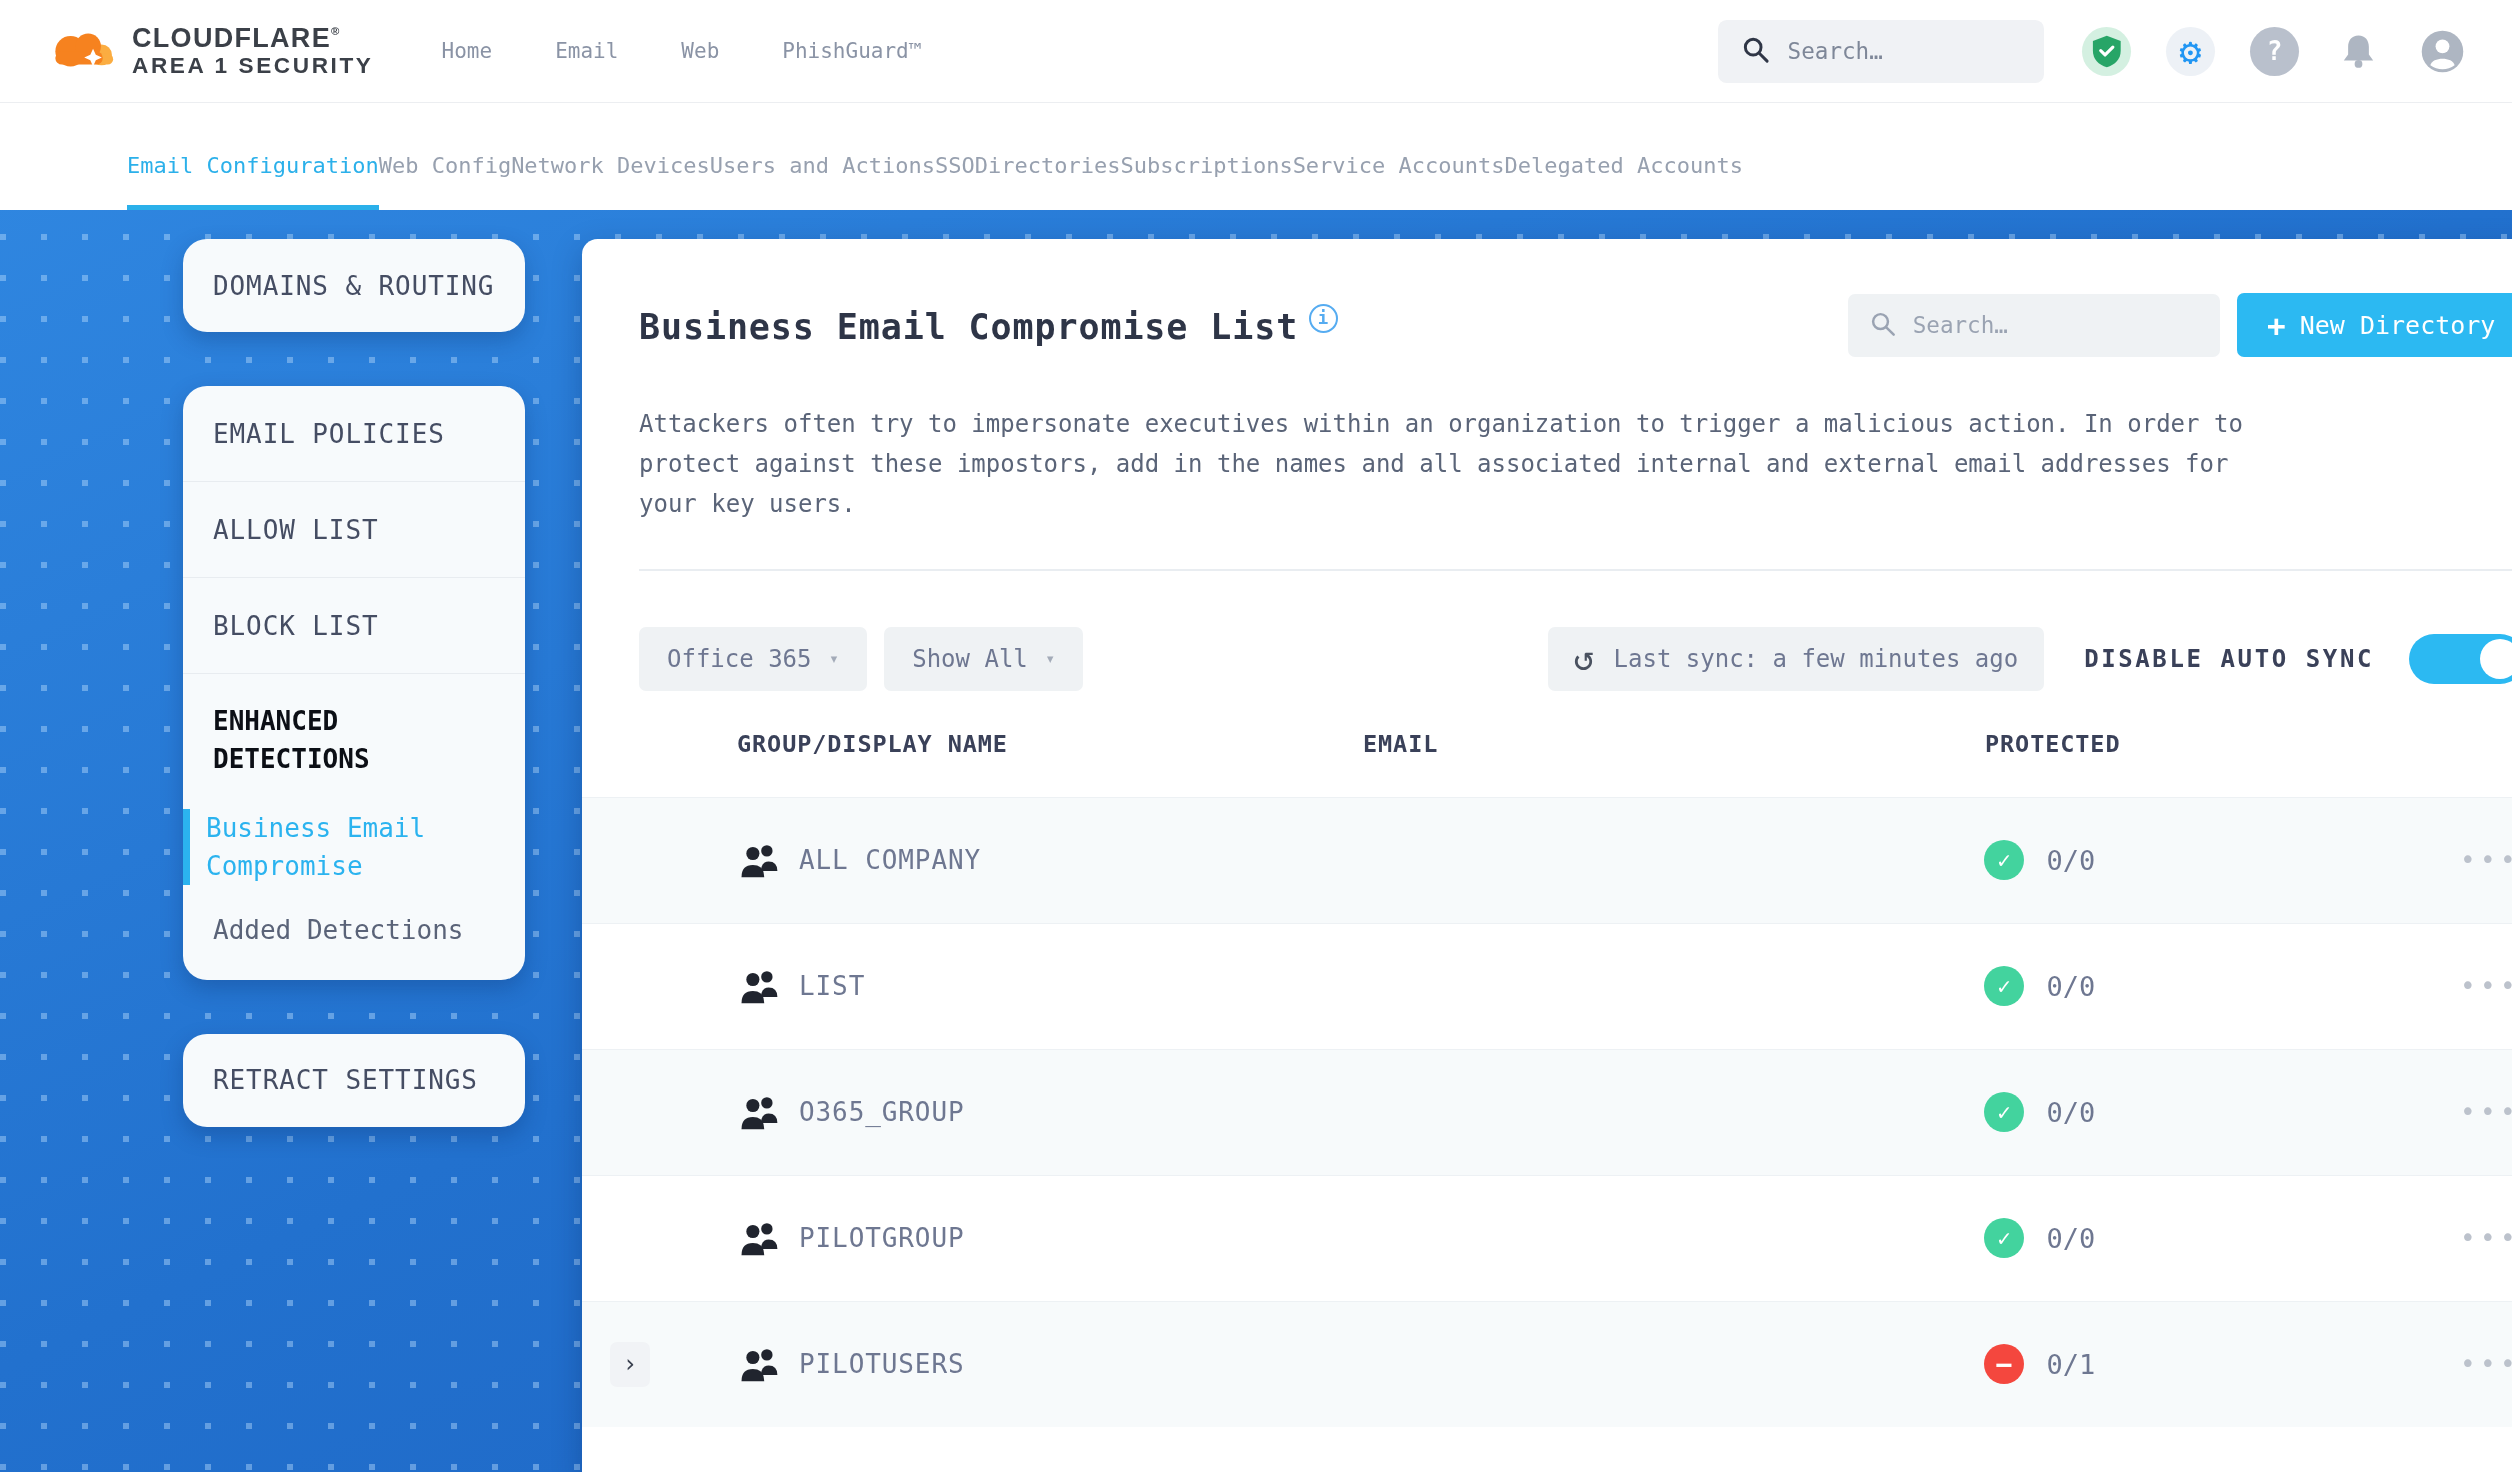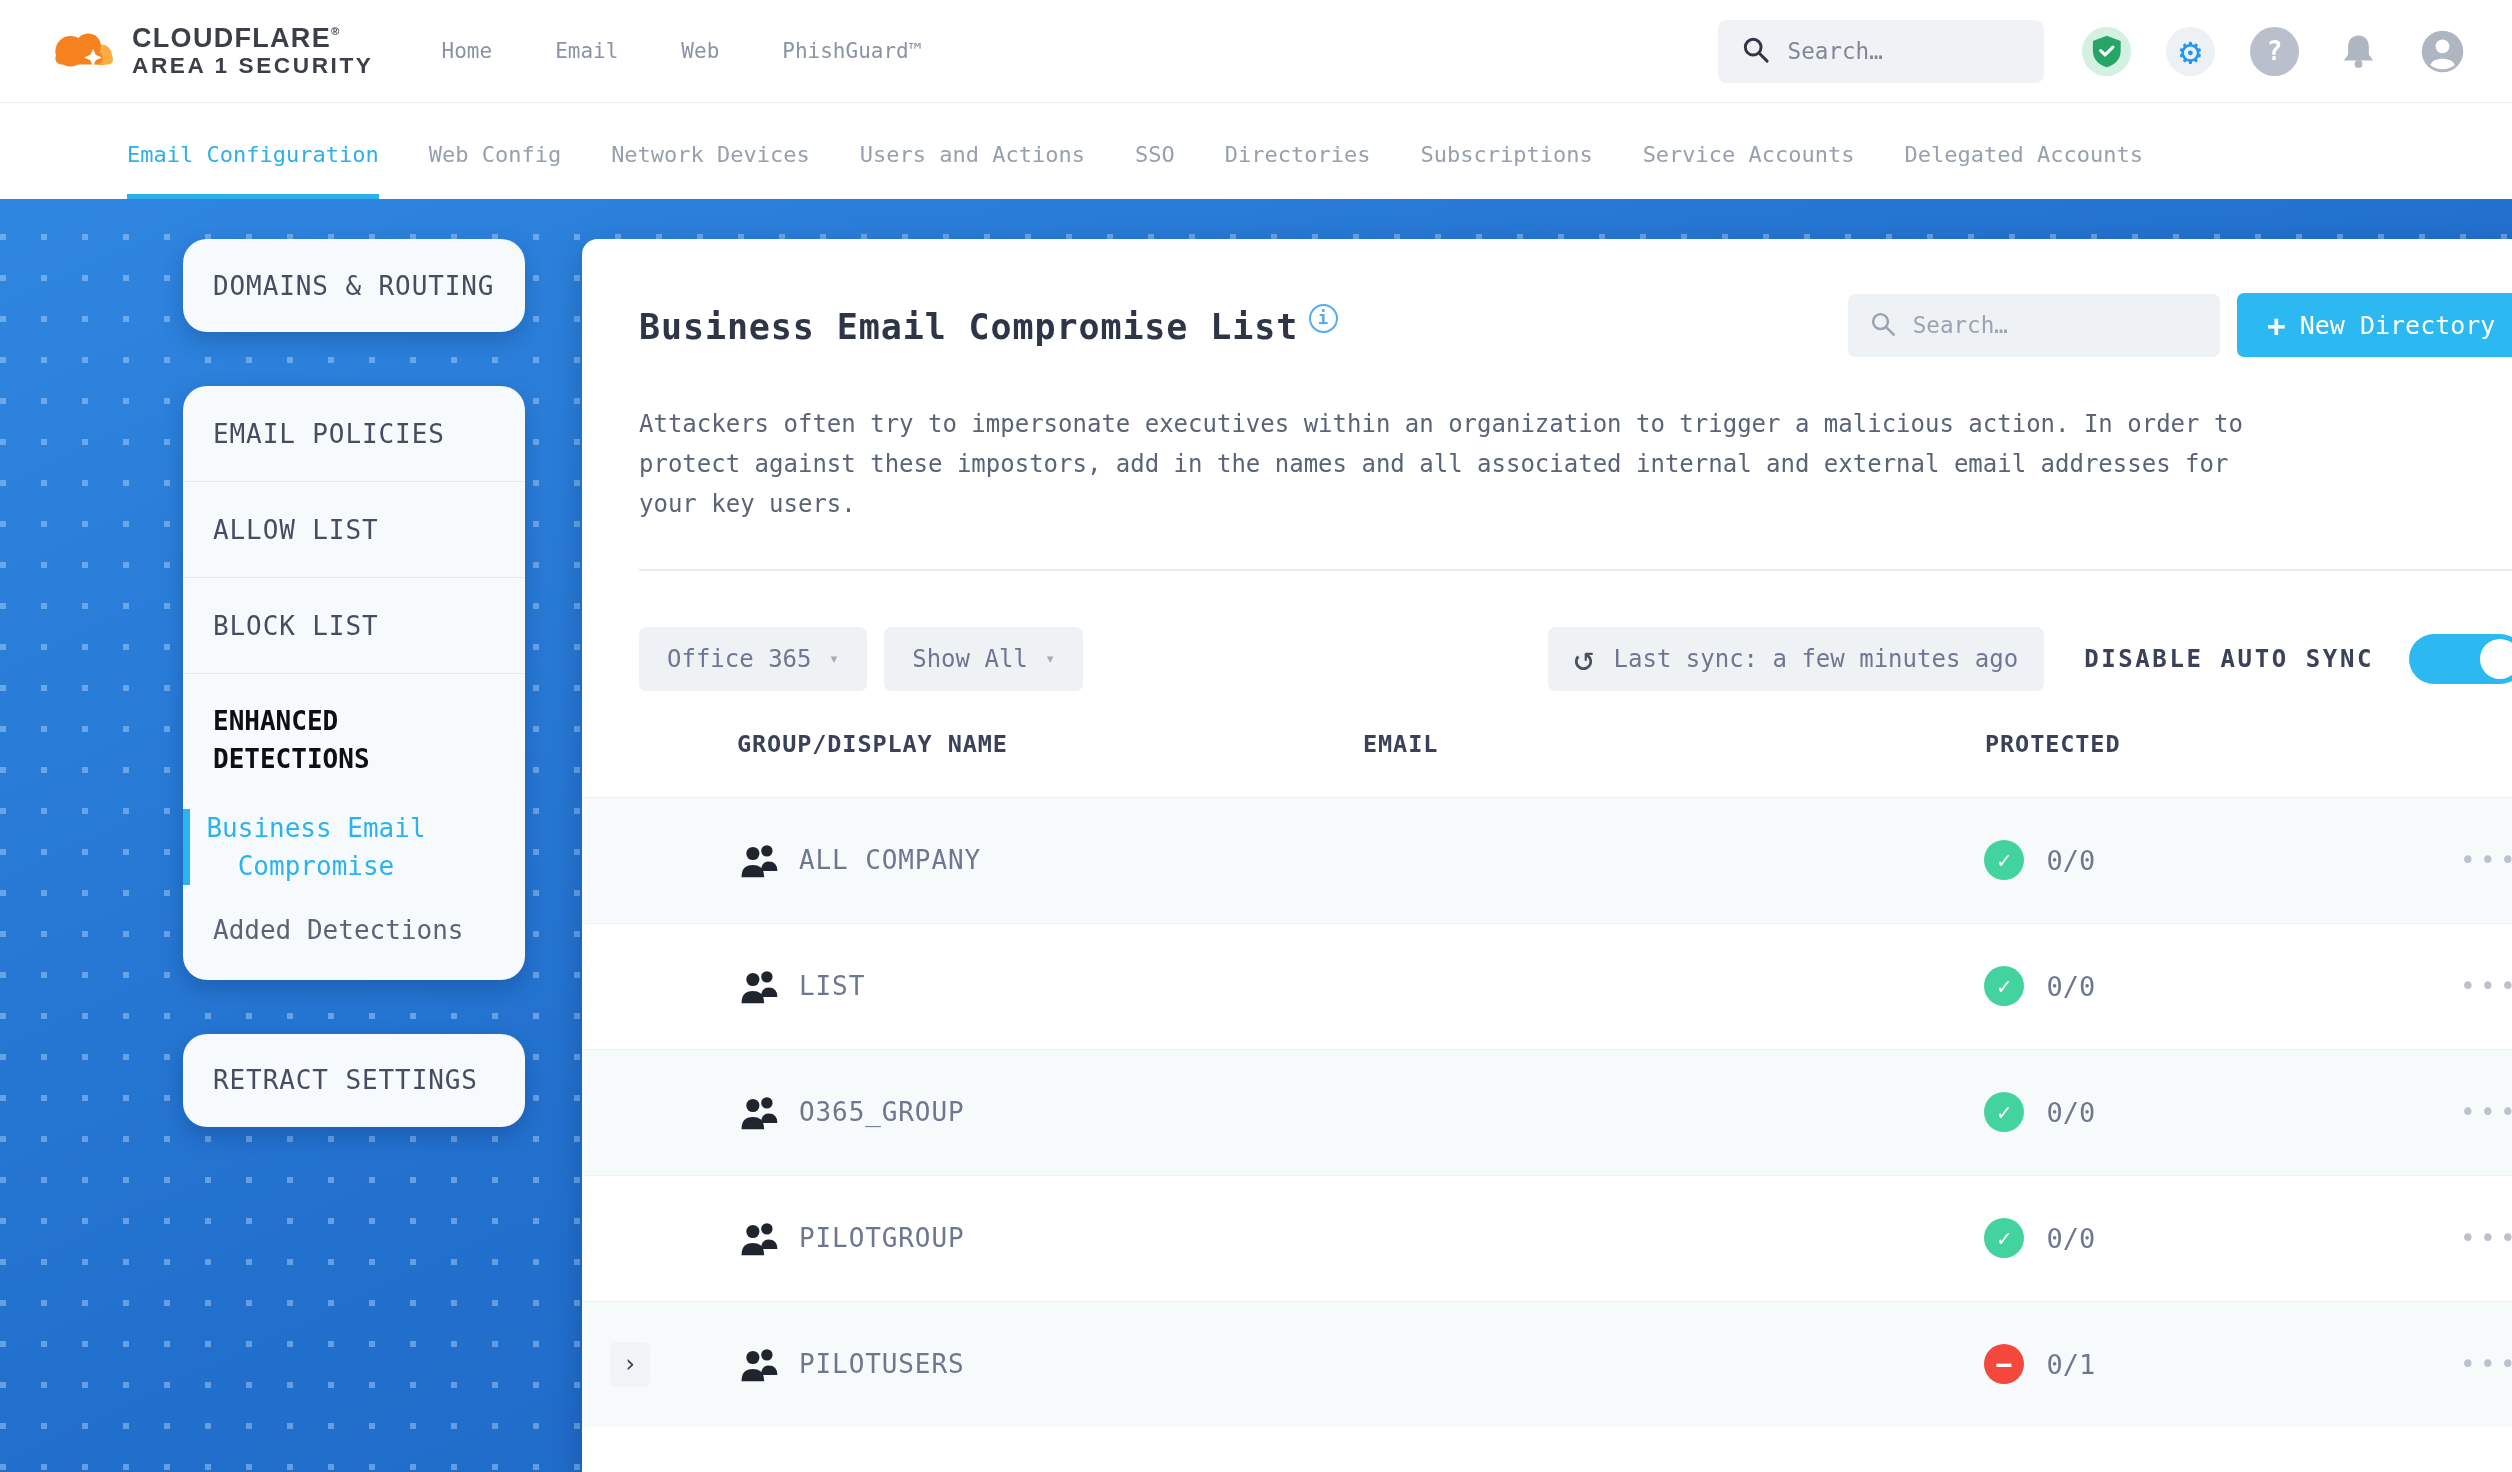--- a/index.html
+++ b/index.html
@@ -20,22 +20,22 @@
              display:flex; align-items:center; gap:17.4px; padding:0 22.6px; }
   .hsearch input, .csearch input { border:none; outline:none; background:transparent; font:22.6px "DejaVu Sans Mono", monospace; color:#55607A; width:100%; }
   .hsearch input::placeholder { color:#7E8798; }
   .icons { display:flex; align-items:center; gap:35px; margin-left:38px; }
   .hicon { width:49px; height:49px; border-radius:50%; display:flex; align-items:center; justify-content:center; }
   .hicon.shield { background:#D4F0E1; }
   .hicon.gear { background:#EDF1F6; color:#2196F3; font-size:37px; }
   .hicon.help { background:#B9C0CC; color:#fff; font-size:26px; font-weight:bold; }
 
   
-  .tabsbar { position:absolute; top:109px; left:0; right:0; height:90px; background:#fff;
-             display:flex; align-items:stretch; padding-left:127px; gap:50px; z-index:4; }
+  .tabsbar { position:absolute; top:120px; left:0; right:0; height:90px; background:#fff;
+             display:flex; align-items:stretch; padding-left:127px; z-index:4; }
   .tab { position:relative; display:flex; align-items:center; font-size:22px; color:#97A0AF; cursor:pointer; white-space:nowrap; }
   .tab.active { color:#2BB0EA; }
   .tab.active::after { content:""; position:absolute; left:0; right:0; bottom:0; height:5.2px; background:#2BB0EA; }
 
   
   .content { position:absolute; top:193px; left:0; right:0; bottom:0;
     background-image:
       conic-gradient(at 6px 6px, transparent 75%, rgba(190,224,255,.42) 0),
       linear-gradient(155deg, #2F86E0 0%, #2271CE 48%, #1C60C0 100%);
     background-size:41px 41px, 100% 100%; }
@@ -44,21 +44,21 @@
   .sidebar { position:absolute; left:183px; top:46px; width:342px; }
   .scard { background:#F7FAFC; border-radius:24px; box-shadow:0 8.7px 21px rgba(8,36,88,.25); }
   .scard.single { height:93px; display:flex; align-items:center; padding:0 30px;
                   color:#454D63; font-size:26px; letter-spacing:0.9px; cursor:pointer; }
   .scard + .scard { margin-top:54px; }
   .sitem { min-height:96px; display:flex; align-items:center; padding:0 17.4px 0 30px;
            color:#454D63; font-size:26px; letter-spacing:0.9px; border-bottom:1.7px solid #E8ECF0; cursor:pointer; }
   .enh { padding:28px 17.4px 35px 0; }
   .enh-title { font-weight:bold; color:#0C0F16; font-size:26px; line-height:38px; width:261px; margin-left:30px; }
   .sub-active { margin-top:31px; border-left:7px solid #2BB3EF; padding-left:16px;
-                color:#2BB3EF; font-size:26px; line-height:38px; width:243px; cursor:pointer;text-align:center; }
+                color:#2BB3EF; font-size:26px; line-height:38px; width:243px; cursor:pointer; }
   .sub { margin-top:29.6px; margin-left:30px; color:#5A6378; font-size:26px; cursor:pointer; }
 
   
   .maincard { position:absolute; left:582px; top:46px; width:2000px; bottom:0;
               background:#fff; border-radius:15.6px 15.6px 0 0; box-shadow:0 10.4px 29.6px rgba(5,30,80,.28);
               overflow:hidden; padding:0 57px; }
   .card-head { margin-top:54px; display:flex; align-items:center; }
   .title { font-size:35px; font-weight:bold; color:#2E3547; letter-spacing:0.9px; }
   .info { display:inline-flex; width:29.6px; height:29.6px; border:2.6px solid #56ACF1; border-radius:50%;
           color:#56ACF1; font-size:17.4px; align-items:center; justify-content:center;

